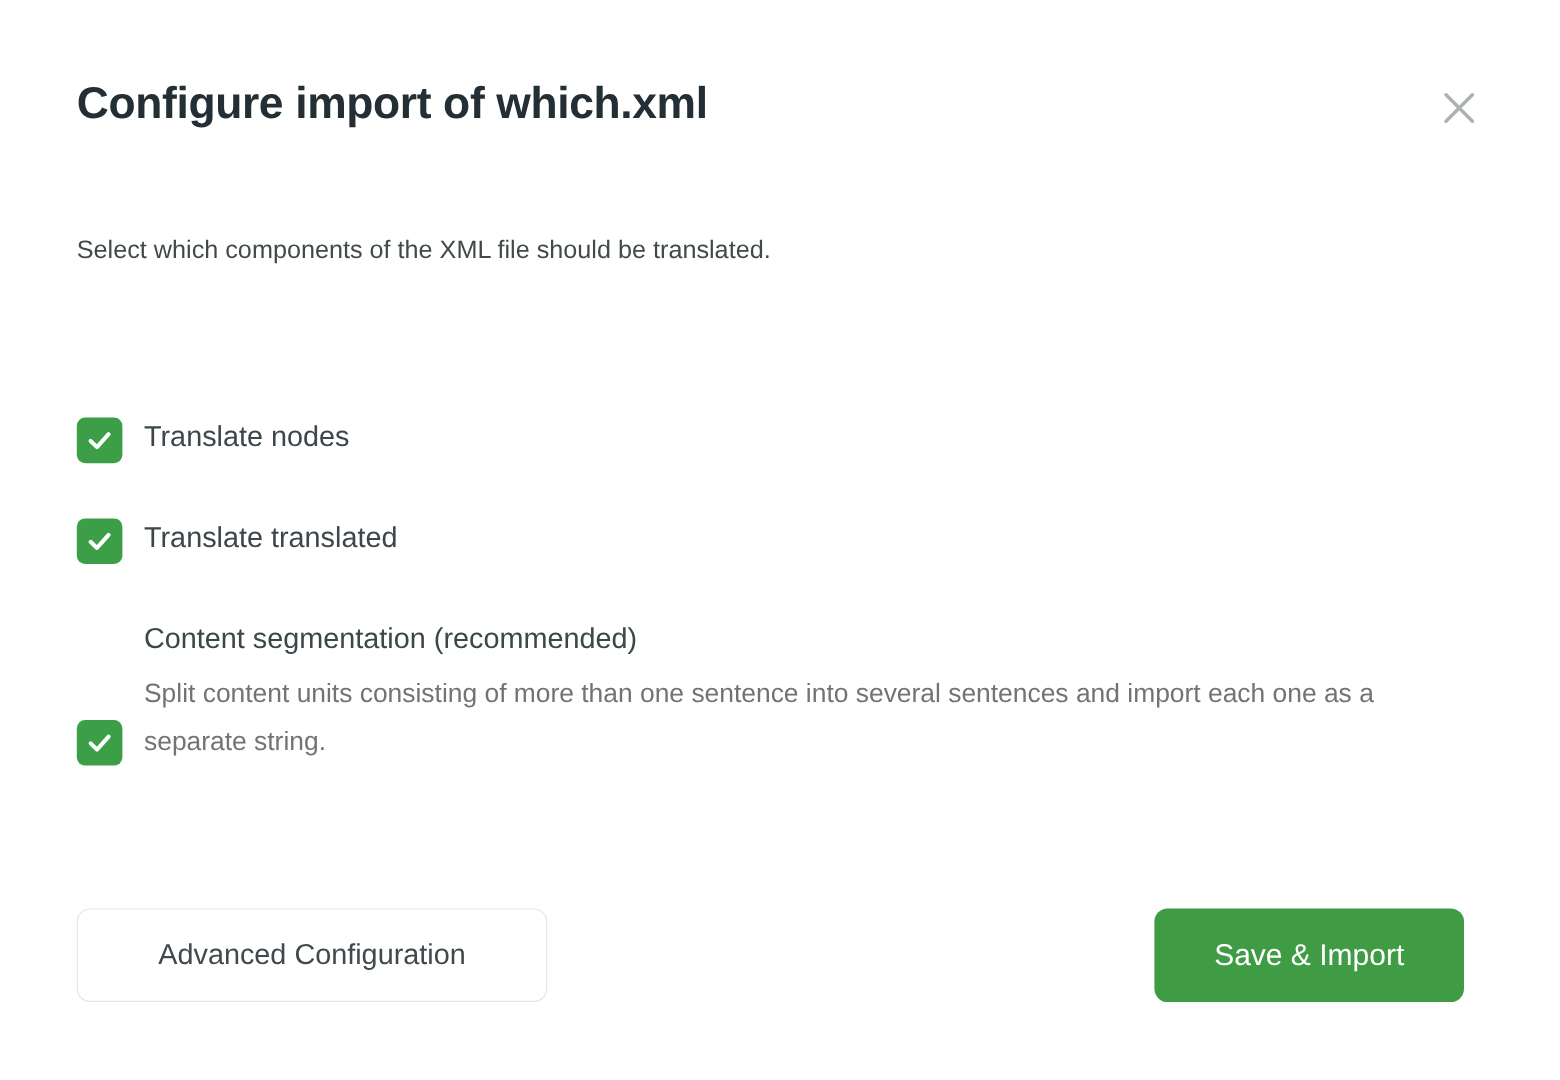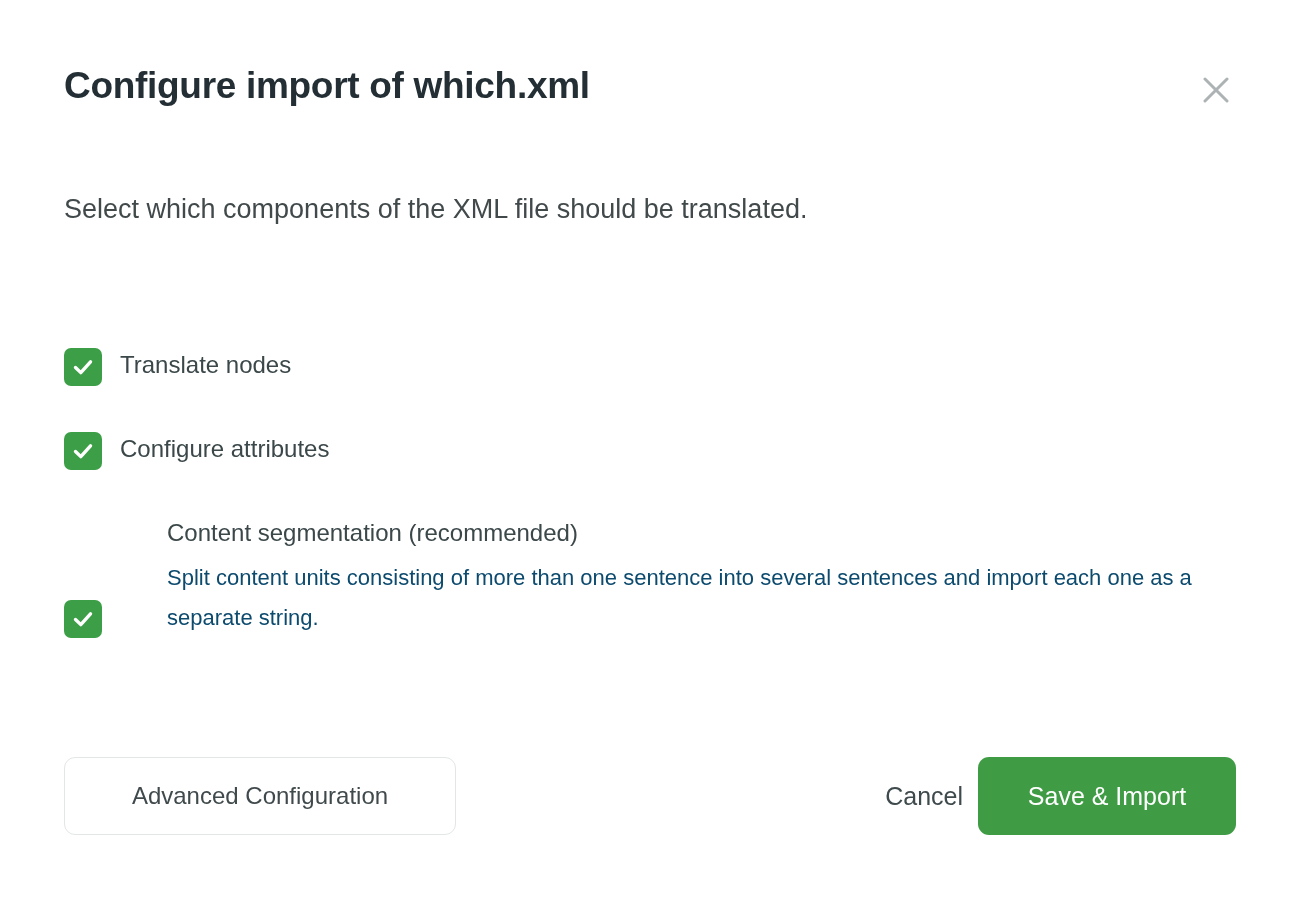--- a/index.html
+++ b/index.html
@@ -56,39 +56,39 @@
     padding: 0;
   }
   .close-button svg { display: block; }
 
   
   .description {
     position: absolute;
     left: 64px;
     top: 188px;
     width: 1030px;
-    font-size: 27px;
+    font-size: 21px;
     line-height: 42px;
     color: #41494b;
   }
   .description p { margin: 0; }
 
   
   .options {
     position: absolute;
     left: 64px;
     top: 344px;
     width: 1160px;
   }
   .option-row {
     display: flex;
     align-items: flex-end;
     margin-bottom: 42px;
   }
-  .option-row:last-child { margin-bottom: 16px; gap: 47px; }
+  .option-row:last-child { margin-bottom: 16px; }
 
   .checkbox {
     flex: 0 0 auto;
     width: 38px;
     height: 38px;
     border-radius: 7px;
     background: #3c9e46;
     display: flex;
     align-items: center;
     justify-content: center;
@@ -102,21 +102,21 @@
   .option-label {
     font-size: 24px;
     line-height: 42px;
     color: #3b4749;
     cursor: pointer;
     white-space: nowrap;
   }
   .option-help {
     font-size: 22px;
     line-height: 40px;
-    color: #0c4a6e;
+    color: #737373;
     width: 1105px;
     margin-top: 4px;
   }
 
   
   .footer {
     position: absolute;
     left: 64px;
     right: 64px;
     top: 757px;
@@ -146,21 +146,21 @@
     background: transparent;
     border: none;
     color: #3f4a4d;
     font-family: "Liberation Sans", "DejaVu Sans", sans-serif;
     font-size: 25px;
     cursor: pointer;
     padding: 0 16px;
   }
   .btn-save {
     position: absolute;
-    right: 0;
+    right: 16px;
     top: 0;
     width: 258px;
     height: 78px;
     background: #3f9c45;
     border: none;
     border-radius: 11px;
     color: #ffffff;
     font-family: "Liberation Sans", "DejaVu Sans", sans-serif;
     font-size: 25px;
     cursor: pointer;
@@ -206,21 +206,21 @@
 
     <div class="option-row">
       <div class="checkbox">
         <span>
           <svg width="24" height="24" viewBox="0 0 24 24" aria-hidden="true">
             <polyline points="4.5,12.5 9.8,17.6 19.5,6.8" fill="none" stroke="#ffffff" stroke-width="3.4" stroke-linecap="round" stroke-linejoin="round"></polyline>
           </svg>
         </span>
       </div>
       <div class="option-text">
-        <div class="option-label">Configure attributes</div>
+        <div class="option-label">Translate translated</div>
       </div>
     </div>
 
     <div class="option-row">
       <div class="checkbox">
         <span>
           <svg width="24" height="24" viewBox="0 0 24 24" aria-hidden="true">
             <polyline points="4.5,12.5 9.8,17.6 19.5,6.8" fill="none" stroke="#ffffff" stroke-width="3.4" stroke-linecap="round" stroke-linejoin="round"></polyline>
           </svg>
         </span>
@@ -228,17 +228,16 @@
       <div class="option-text">
         <div class="option-label">Content segmentation (recommended)</div>
         <div class="option-help">Split content units consisting of more than one sentence into several sentences and import each one as a separate string.</div>
       </div>
     </div>
 
   </div>
 
   <div class="footer">
     <button class="btn-advanced">Advanced Configuration</button>
-    <button class="btn-cancel">Cancel</button>
     <button class="btn-save">Save &amp; Import</button>
   </div>
 
 </div>
 
 </body></html>

